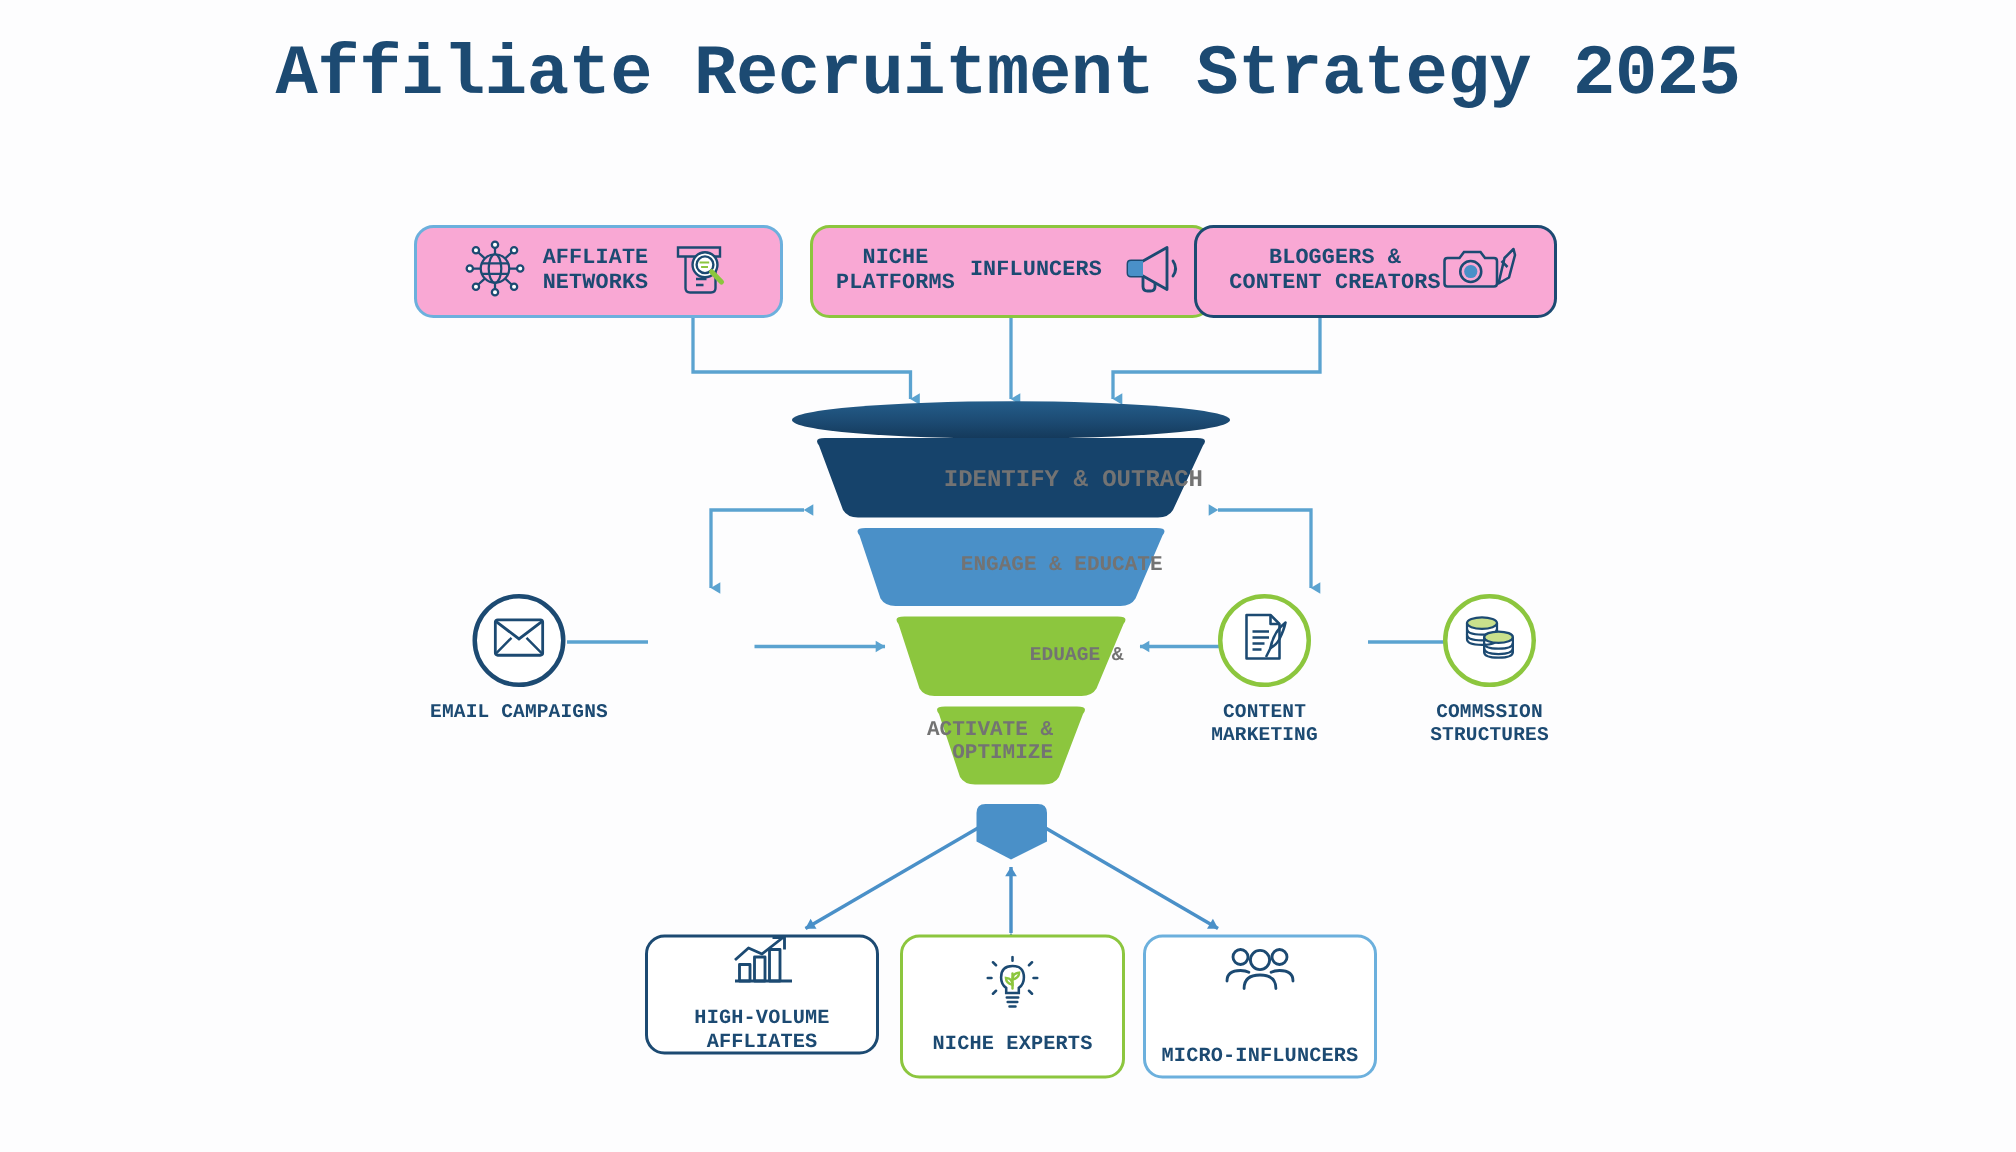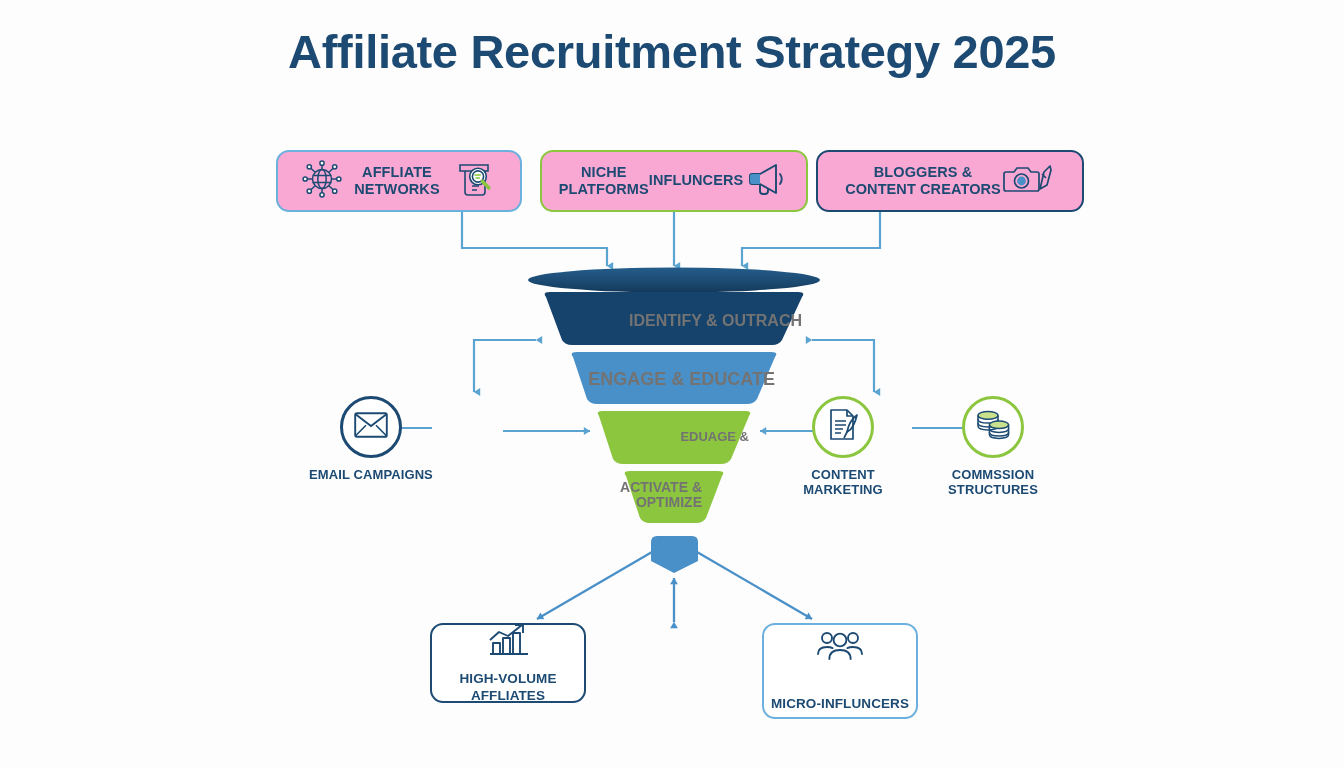--- a/index.html
+++ b/index.html
@@ -5,21 +5,21 @@
   html, body {
     margin: 0;
     padding: 0;
     background: #ffffff;
   }
   #canvas {
     position: relative;
     width: 1344px;
     height: 768px;
     background: #fdfdfe;
-    font-family: Liberation Sans, sans-serif;
+    font-family: Liberation Mono, monospace;
     overflow: hidden;
   }
   #svg-layer {
     position: absolute;
     left: 0;
     top: 0;
     width: 1344px;
     height: 768px;
   }
 
@@ -206,59 +206,59 @@
           <path d="M20,24 H27 M20,28 H27 M20,32 H25"></path>
           <circle cx="26" cy="18.5" r="8.3" fill="#ffffff"></circle>
           <circle cx="26" cy="18.5" r="5.6" fill="#ffffff"></circle>
         </g>
         <path d="M30.4,23.2 L37,30" stroke="#8cc63e" stroke-width="3.4" stroke-linecap="round"></path>
         <path d="M22.4,17 h6.4 M23.4,20 h4.6" stroke="#8cc63e" stroke-width="1.3"></path>
       </svg>
     </span>
   </div>
 
-  <div class="srcbox" style="left:540px; top:150px; width:268px; height:62px; border:2.2px solid #8cc63e; ">
+  <div class="srcbox" style="left:540px; top:150px; width:268px; height:62px; border:2.2px solid #8cc63e; gap:10px;">
     <span class="lbl">NICHE
 PLATFORMS</span>
     <span class="lbl">INFLUNCERS</span>
     <span class="ico">
       <svg width="46" height="38" viewBox="0 0 46 38">
         <path d="M9,14 H17 L33,5 V33 L17,24 H9 q-2,0 -2,-2 V16 q0,-2 2,-2 Z" fill="none" stroke="#1c4a72" stroke-width="1.9" stroke-linejoin="round"></path>
         <path d="M9,14 H17 V24 H9 q-2,0 -2,-2 V16 q0,-2 2,-2 Z" fill="#4a90c8"></path>
         <path d="M17,24 V31 q0,3 3,3 h2 q3,0 3,-3 V28.5" fill="none" stroke="#1c4a72" stroke-width="1.9"></path>
         <path d="M37,14 q3.5,5 0,10" fill="none" stroke="#1c4a72" stroke-width="1.9" stroke-linecap="round"></path>
       </svg>
     </span>
   </div>
 
-  <div class="srcbox" style="left:816px; top:150px; width:268px; height:62px; border:2.2px solid #1c4a72; ">
+  <div class="srcbox" style="left:796px; top:150px; width:242px; height:62px; border:2.2px solid #1c4a72; ">
     <span class="lbl">BLOGGERS &amp;
 CONTENT CREATORS</span>
     <span class="ico">
       <svg width="54" height="36" viewBox="0 0 54 36">
         <g fill="none" stroke="#1c4a72" stroke-width="1.7">
           <path d="M5,11 H13 L16,7 H27 L30,11 H36 q2,0 2,2 V28 q0,2 -2,2 H5 q-2,0 -2,-2 V13 q0,-2 2,-2 Z"></path>
           <circle cx="20.5" cy="20" r="7"></circle>
         </g>
         <circle cx="20.5" cy="20" r="4.4" fill="#4a90c8"></circle>
         <g fill="none" stroke="#1c4a72" stroke-width="1.7" stroke-linejoin="round">
           <path d="M51,5 L45,11 L41,28 L48,24 L52,9 Z" transform="translate(-2,0)"></path>
           <path d="M43,13 L47,17" transform="translate(-2,0)"></path>
         </g>
       </svg>
     </span>
   </div>
 
   <div class="stage-label" style="left:546px; top:312px; width:256px; font-size:16px;">IDENTIFY &amp; OUTRACH</div>
-  <div class="stage-label" style="left:573px; top:370px; width:202px; font-size:18px;">ENGAGE &amp; EDUCATE</div>
+  <div class="stage-label" style="left:573px; top:370px; width:202px; font-size:14px;">ENGAGE &amp; EDUCATE</div>
   <div class="stage-label" style="left:599px; top:430px; width:150px; font-size:13px;">EDUAGE &amp;</div>
   <div class="stage-label" style="left:606px; top:480px; width:96px; font-size:14px;">ACTIVATE &amp;
 OPTIMIZE</div>
 
-  <div class="sidenode" style="left:281px; top:396px;margin-left:25px;">
+  <div class="sidenode" style="left:281px; top:396px;">
     <div class="circ navy">
       <span>
         <svg width="34" height="26" viewBox="0 0 34 26">
           <rect x="1.2" y="1.2" width="31.6" height="23.6" rx="1.6" fill="none" stroke="#1c4a72" stroke-width="1.9"></rect>
           <path d="M1.6,2.2 L17,14 L32.4,2.2" fill="none" stroke="#1c4a72" stroke-width="1.9"></path>
           <path d="M1.6,23.8 L12,13.2 M32.4,23.8 L22,13.2" fill="none" stroke="#1c4a72" stroke-width="1.6"></path>
         </svg>
       </span>
     </div>
     <div class="cap">EMAIL CAMPAIGNS</div>
@@ -314,20 +314,38 @@
           <rect x="29" y="11" width="7" height="21"></rect>
           <path d="M6,18 L15,10 L24,14 L38,3"></path>
           <path d="M31,3 H39 V11"></path>
         </g>
       </svg>
     </span>
     <div class="cap">HIGH-VOLUME
 AFFLIATES</div>
   </div>
 
+  <div class="outbox" style="left:600px; top:623px; width:150px; height:96px; border:2.4px solid #8cc63e;">
+    <span>
+      <svg width="40" height="40" viewBox="0 0 40 40">
+        <g fill="none" stroke="#1c4a72" stroke-width="1.7" stroke-linecap="round">
+          <path d="M20,7 q-7.6,0 -7.6,7.6 q0,4.6 3.4,7 V25 h8.4 V21.6 q3.4,-2.4 3.4,-7 Q27.6,7 20,7 Z"></path>
+          <path d="M16.2,28 h7.6 M16.8,31 h6.4 M18,34 h4"></path>
+          <path d="M20,3.5 V1 M9,6.5 L7,4.5 M31,6.5 L33,4.5 M6,15 H3.5 M34,15 H36.5
+                   M9,23.5 L7,25.5 M31,23.5 L33,25.5"></path>
+        </g>
+        <g fill="none" stroke="#8cc63e" stroke-width="1.6" stroke-linecap="round">
+          <path d="M20,22 V12"></path>
+          <path d="M20,16 q4.4,-1 4.4,-4.6 q-4.4,0.4 -4.4,4.6 Z"></path>
+          <path d="M20,19.5 q-4.4,-1 -4.4,-4.6 q4.4,0.4 4.4,4.6 Z"></path>
+        </g>
+      </svg>
+    </span>
+    <div class="cap">NICHE EXPERTS</div>
+  </div>
 
   <div class="outbox" style="left:762px; top:623px; width:156px; height:96px; border:2.4px solid #6cb0dd;gap:24px;">
     <span>
       <svg width="52" height="32" viewBox="0 0 52 32">
         <g fill="none" stroke="#1c4a72" stroke-width="1.9" stroke-linecap="round">
           <circle cx="13" cy="9" r="5"></circle>
           <path d="M4,25 q0,-7 9,-7 q3.4,0 5.6,1.1"></path>
           <circle cx="39" cy="9" r="5"></circle>
           <path d="M48,25 q0,-7 -9,-7 q-3.4,0 -5.6,1.1"></path>
           <circle cx="26" cy="11" r="6.4"></circle>

